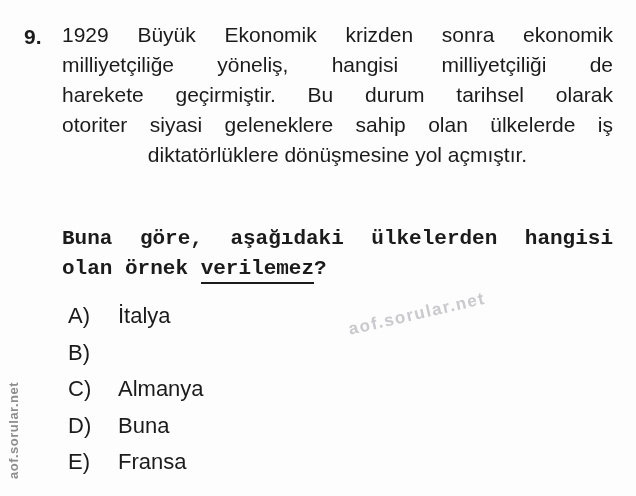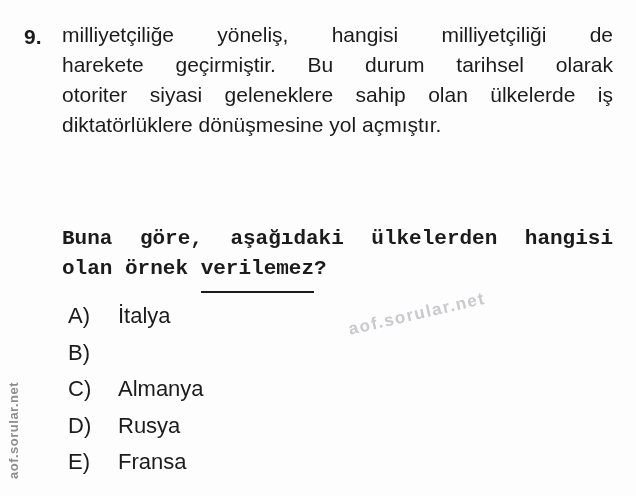--- a/index.html
+++ b/index.html
@@ -24,20 +24,21 @@
   .qbody {
     position: absolute;
     left: 62px;
     top: 20px;
     width: 551px;
   }
   .qbody .line {
     font-size: 21px;
     line-height: 30px;
     white-space: nowrap;
+    text-align: center;
   }
   .qbody .line.just,
   .prompt .line.just {
     white-space: normal;
     text-align: justify;
     text-align-last: justify;
   }
   .prompt {
     position: absolute;
     left: 62px;
@@ -46,21 +47,21 @@
     font-weight: 700;
   }
   .prompt .line {
     font-size: 21px;
     line-height: 30px;
     font-family: Liberation Mono, monospace;
   }
   .underlined {
     display: inline-block;
     border-bottom: 2.5px solid #1b1b1b;
-    padding-bottom: 10px;
+    padding-bottom: 1px;
     line-height: 24px;
   }
   .options {
     position: absolute;
     left: 68px;
     top: 298px;
     width: 400px;
   }
   .option-row {
     display: flex;
@@ -106,20 +107,21 @@
   }
 </style>
 </head>
 <body>
 
 <div class="page">
 
   <div class="qnum">9.</div>
 
   <div class="qbody">
+    <div class="line just">1929 Büyük Ekonomik krizden sonra ekonomik</div>
     <div class="line just">milliyetçiliğe yöneliş, hangisi milliyetçiliği de</div>
     <div class="line just">harekete geçirmiştir. Bu durum tarihsel olarak</div>
     <div class="line just">otoriter siyasi geleneklere sahip olan ülkelerde iş</div>
     <div class="line">diktatörlüklere dönüşmesine yol açmıştır.</div>
   </div>
 
   <div class="prompt">
     <div class="line just">Buna göre, aşağıdaki ülkelerden hangisi</div>
     <div class="line"><span>olan örnek</span><span> </span><span class="underlined">verilemez</span><span>?</span></div>
   </div>
@@ -131,21 +133,21 @@
     </div>
     <div class="option-row">
       <span class="option-letter">B)</span>
     </div>
     <div class="option-row">
       <span class="option-letter">C)</span>
       <span class="option-label">Almanya</span>
     </div>
     <div class="option-row">
       <span class="option-letter">D)</span>
-      <span class="option-label">Rusya</span>
+      <span class="option-label">Buna</span>
     </div>
     <div class="option-row">
       <span class="option-letter">E)</span>
       <span class="option-label">Fransa</span>
     </div>
   </div>
 
   <div class="wm-diagonal">aof.sorular.net</div>
 
   <div class="wm-vertical">aof.sorular.net</div>

